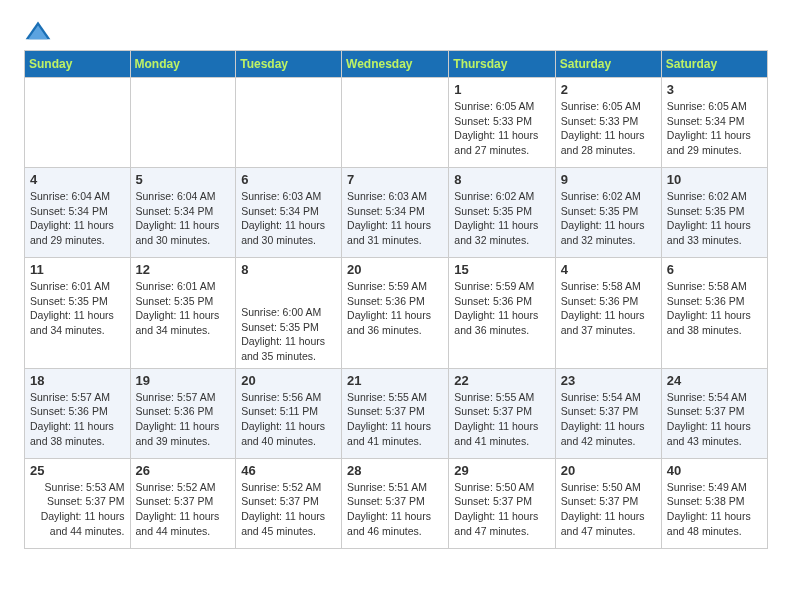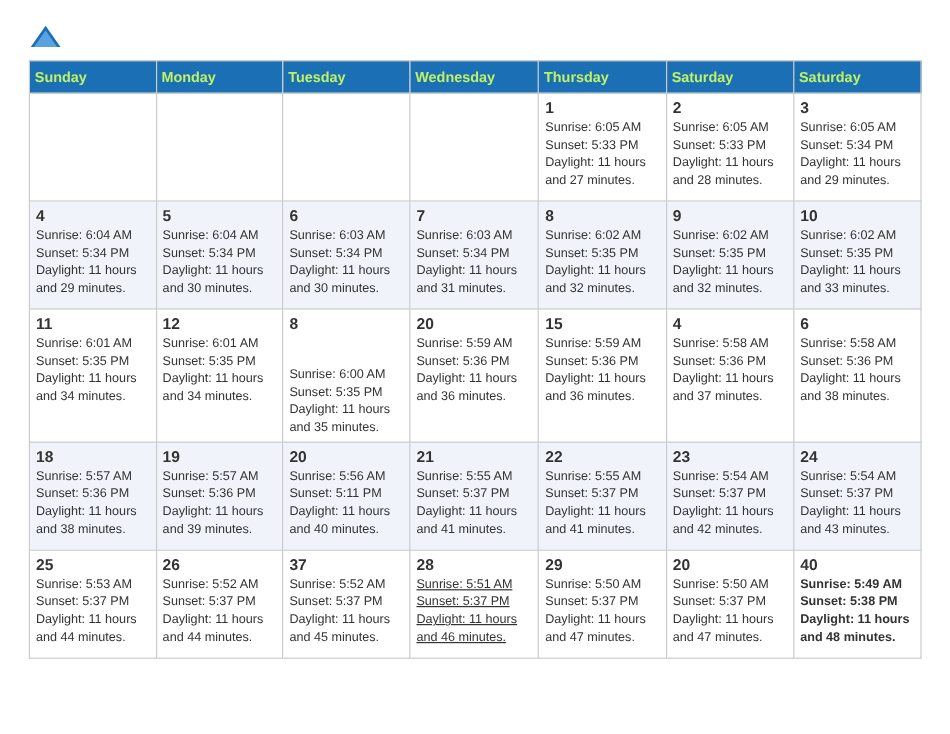--- a/index.html
+++ b/index.html
@@ -263,55 +263,55 @@
         <td>
           <span class="cell-number">24</span>
           <div class="cell-info" style="white-space: pre-line;">Sunrise: 5:54 AM
 Sunset: 5:37 PM
 Daylight: 11 hours and 43 minutes.</div>
         </td>
       </tr>
       <tr class="row-odd">
         <td>
           <span class="cell-number">25</span>
-          <div class="cell-info" style="white-space: pre-line;">Sunrise: 5:53 AM
+          <div class="cell-info" style="white-space: pre-line; text-align: right;">Sunrise: 5:53 AM
 Sunset: 5:37 PM
 Daylight: 11 hours and 44 minutes.</div>
         </td>
         <td>
           <span class="cell-number">26</span>
           <div class="cell-info" style="white-space: pre-line;">Sunrise: 5:52 AM
 Sunset: 5:37 PM
 Daylight: 11 hours and 44 minutes.</div>
         </td>
         <td>
-          <span class="cell-number">37</span>
+          <span class="cell-number">46</span>
           <div class="cell-info" style="white-space: pre-line;">Sunrise: 5:52 AM
 Sunset: 5:37 PM
 Daylight: 11 hours and 45 minutes.</div>
         </td>
         <td>
           <span class="cell-number">28</span>
-          <div class="cell-info" style="white-space: pre-line; text-decoration: underline;">Sunrise: 5:51 AM
+          <div class="cell-info" style="white-space: pre-line;">Sunrise: 5:51 AM
 Sunset: 5:37 PM
 Daylight: 11 hours and 46 minutes.</div>
         </td>
         <td>
           <span class="cell-number">29</span>
           <div class="cell-info" style="white-space: pre-line;">Sunrise: 5:50 AM
 Sunset: 5:37 PM
 Daylight: 11 hours and 47 minutes.</div>
         </td>
         <td>
           <span class="cell-number">20</span>
           <div class="cell-info" style="white-space: pre-line;">Sunrise: 5:50 AM
 Sunset: 5:37 PM
 Daylight: 11 hours and 47 minutes.</div>
         </td>
         <td>
           <span class="cell-number">40</span>
-          <div class="cell-info" style="white-space: pre-line; font-weight: bold;">Sunrise: 5:49 AM
+          <div class="cell-info" style="white-space: pre-line;">Sunrise: 5:49 AM
 Sunset: 5:38 PM
 Daylight: 11 hours and 48 minutes.</div>
         </td>
       </tr>
     </tbody>
 </table>
 
 </body></html>

